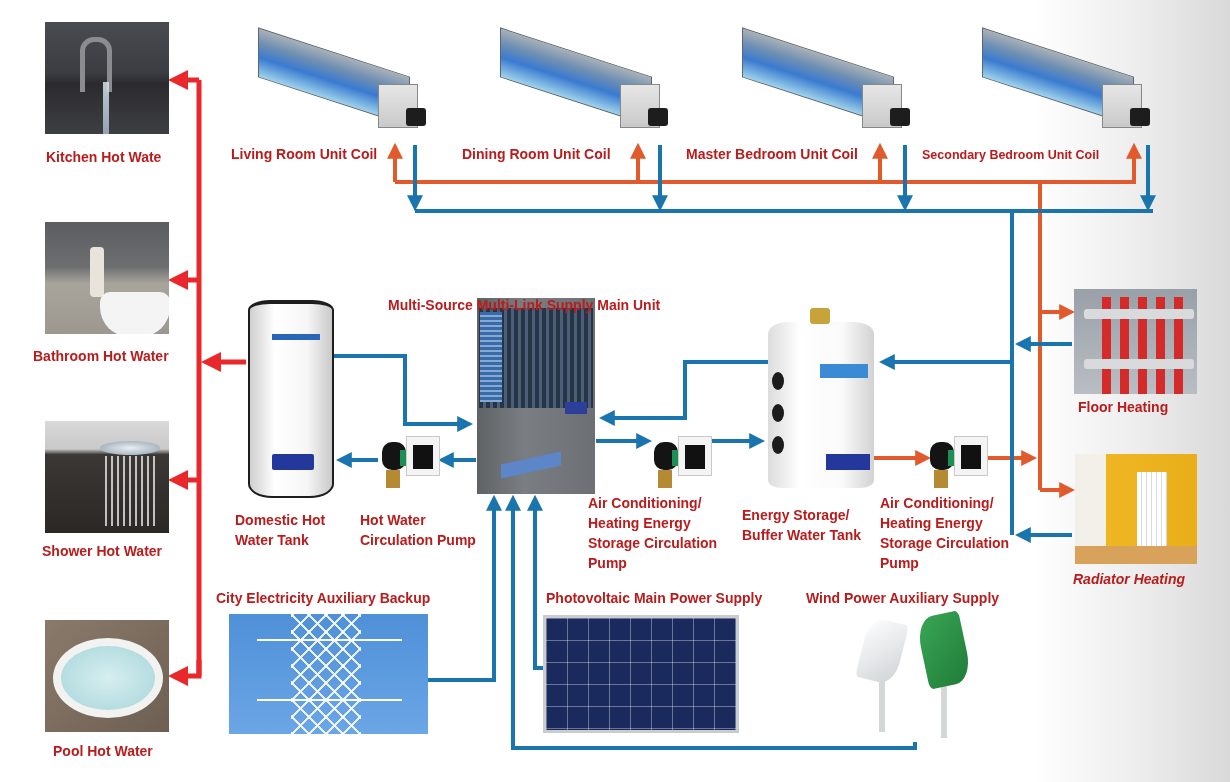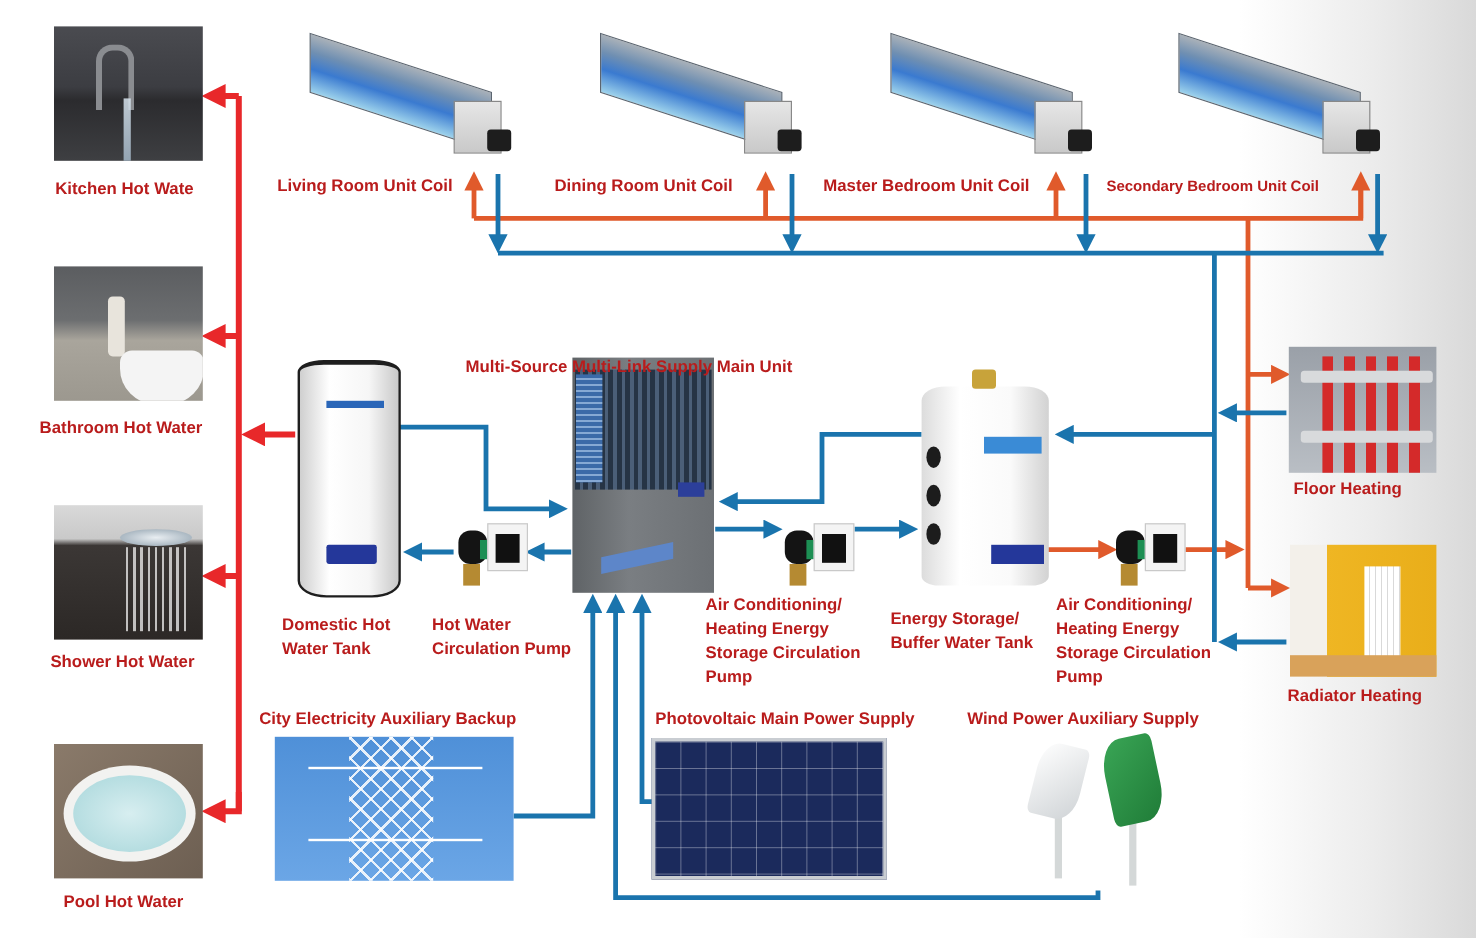--- a/index.html
+++ b/index.html
@@ -246,21 +246,21 @@
 </div>
 <div class="label multi" style="left:880px;top:493px;">Air Conditioning/
 Heating Energy
 Storage Circulation
 Pump</div>
 
 <div class="photo ph-floor" style="left:1074px;top:289px;width:123px;height:105px;"></div>
 <div class="label" style="left:1046px;top:397px;margin-left:32px;">Floor Heating</div>
 
 <div class="photo ph-radiator" style="left:1075px;top:454px;width:122px;height:110px;"></div>
-<div class="label" style="left:1073px;top:569px;">Radiator Heating</div>
+<div class="label" style="left:1073px;top:569px;font-style:italic;">Radiator Heating</div>
 
 <div class="label" style="left:216px;top:588px;">City Electricity Auxiliary Backup</div>
 <div class="photo ph-tower" style="left:229px;top:614px;width:199px;height:120px;"></div>
 
 <div class="label" style="left:546px;top:588px;">Photovoltaic Main Power Supply</div>
 <div class="photo ph-solar" style="left:543px;top:615px;width:196px;height:118px;"></div>
 
 <div class="label" style="left:806px;top:588px;">Wind Power Auxiliary Supply</div>
 <div class="turbine" style="left:850px;top:612px;width:140px;height:128px;">
   <div class="pole" style="left:29px;top:60px;height:60px;"></div>

